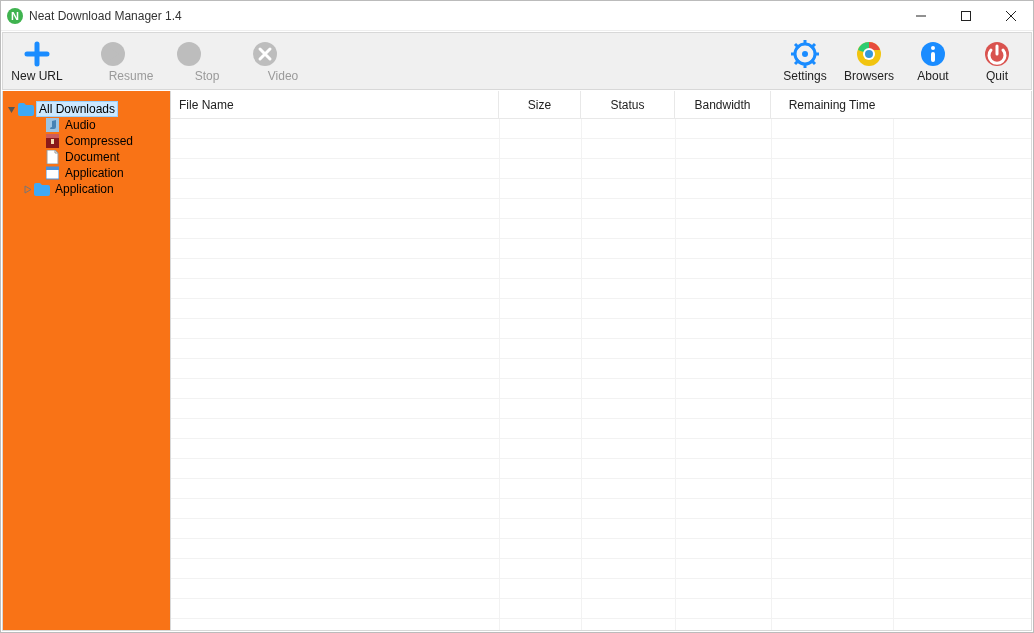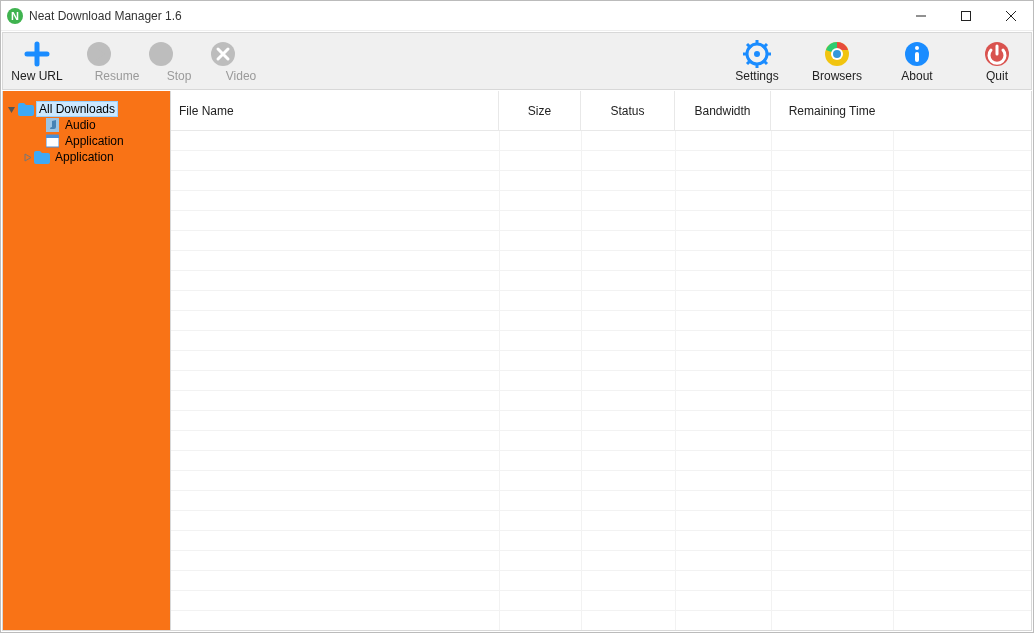--- a/index.html
+++ b/index.html
@@ -49,22 +49,22 @@
     
     .toolbar {
       height: 58px;
       background: #f0f0f0;
       border: 1px solid #d8d8d8;
       margin: 1px;
       display: flex;
       align-items: center;
       padding: 0 6px;
     }
-    .tool-group-left { display: flex; gap: 6px; align-items: flex-end; }
-    .tool-group-right { display: flex; gap: 24px; margin-left: auto; text-align: center; }
+    .tool-group-left { display: flex; gap: 20px; align-items: flex-end; }
+    .tool-group-right { display: flex; gap: 8px; margin-left: auto; text-align: center; }
     .tool-btn {
       display: flex;
       flex-direction: column;
       align-items: center;
       justify-content: center;
       width: 56px;
       cursor: pointer;
     }
     .tool-btn .icon {
       width: 28px; height: 28px;
@@ -129,21 +129,21 @@
 
     
     .main {
       flex: 1;
       display: flex;
       flex-direction: column;
       background: #fff;
       overflow: hidden;
     }
     .thead {
-      height: 40px;
+      height: 28px;
       display: flex;
       border-bottom: 1px solid #e8e8e8;
       background: #fff;
     }
     .thead .th {
       border-right: 1px solid #e8e8e8;
       padding: 0 8px;
       display: flex;
       align-items: center;
       font-size: 12px;
@@ -165,21 +165,21 @@
       top: 0; bottom: 0;
       width: 1px;
       background: #f2f2f2;
     }
   </style>
 </head>
 <body>
 
 <div class="titlebar">
   <div class="app-icon">N</div>
-  <div class="title">Neat Download Manager 1.6</div>
+  <div class="title">Neat Download Manager 1.4</div>
   <div class="spacer"></div>
   <div class="winbtn">
     <svg width="10" height="10">
         <path d="M0 5 H10" stroke="#222" stroke-width="1"></path>
       </svg>
   </div>
   <div class="winbtn">
     <svg width="10" height="10">
         <rect x="0.5" y="0.5" width="9" height="9" fill="none" stroke="#222" stroke-width="1"></rect>
       </svg>
@@ -304,20 +304,39 @@
         <svg class="file-svg" viewBox="0 0 13 14">
             <rect x="0" y="0" width="13" height="14" fill="#9cc4e4"></rect>
             <path d="M4 11 Q4 9 6 9 L6 3 L10 2 L10 9 Q10 11 8 11" fill="#4682b4"></path>
           </svg>
       </span>
       <span class="tree-label">Audio</span>
     </div>
     <div class="tree-row indent2">
       <span class="tree-icon">
         <svg class="file-svg" viewBox="0 0 13 14">
+            <rect x="0" y="0" width="13" height="14" fill="#8b1a1a"></rect>
+            <rect x="0" y="0" width="13" height="4" fill="#cd5c5c"></rect>
+            <rect x="5" y="5" width="3" height="5" fill="#f5deb3"></rect>
+          </svg>
+      </span>
+      <span class="tree-label">Compressed</span>
+    </div>
+    <div class="tree-row indent2">
+      <span class="tree-icon">
+        <svg class="file-svg" viewBox="0 0 13 14">
+            <path d="M1 0 L9 0 L12 3 L12 14 L1 14 Z" fill="#fff" stroke="#999" stroke-width="1"></path>
+            <path d="M9 0 L9 3 L12 3" fill="none" stroke="#999" stroke-width="1"></path>
+          </svg>
+      </span>
+      <span class="tree-label">Document</span>
+    </div>
+    <div class="tree-row indent2">
+      <span class="tree-icon">
+        <svg class="file-svg" viewBox="0 0 13 14">
             <rect x="0" y="1" width="13" height="12" fill="#fff" stroke="#4a90d9" stroke-width="1"></rect>
             <rect x="0" y="1" width="13" height="3" fill="#4a90d9"></rect>
           </svg>
       </span>
       <span class="tree-label">Application</span>
     </div>
     <div class="tree-row indent1">
       <span class="tree-toggle">
         <svg width="9" height="9">
             <path d="M2 1 L8 4.5 L2 8 Z" fill="none" stroke="#777" stroke-width="1"></path>

